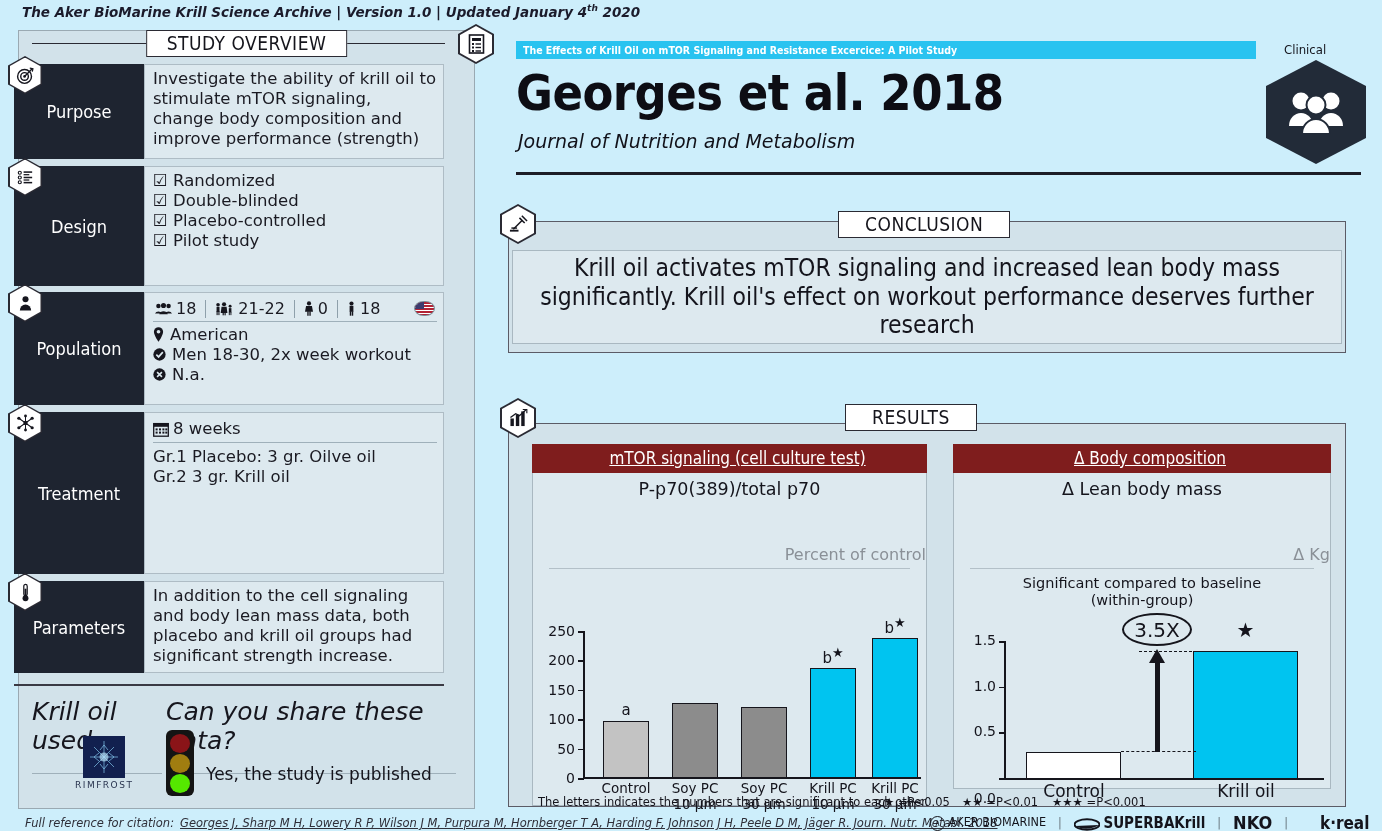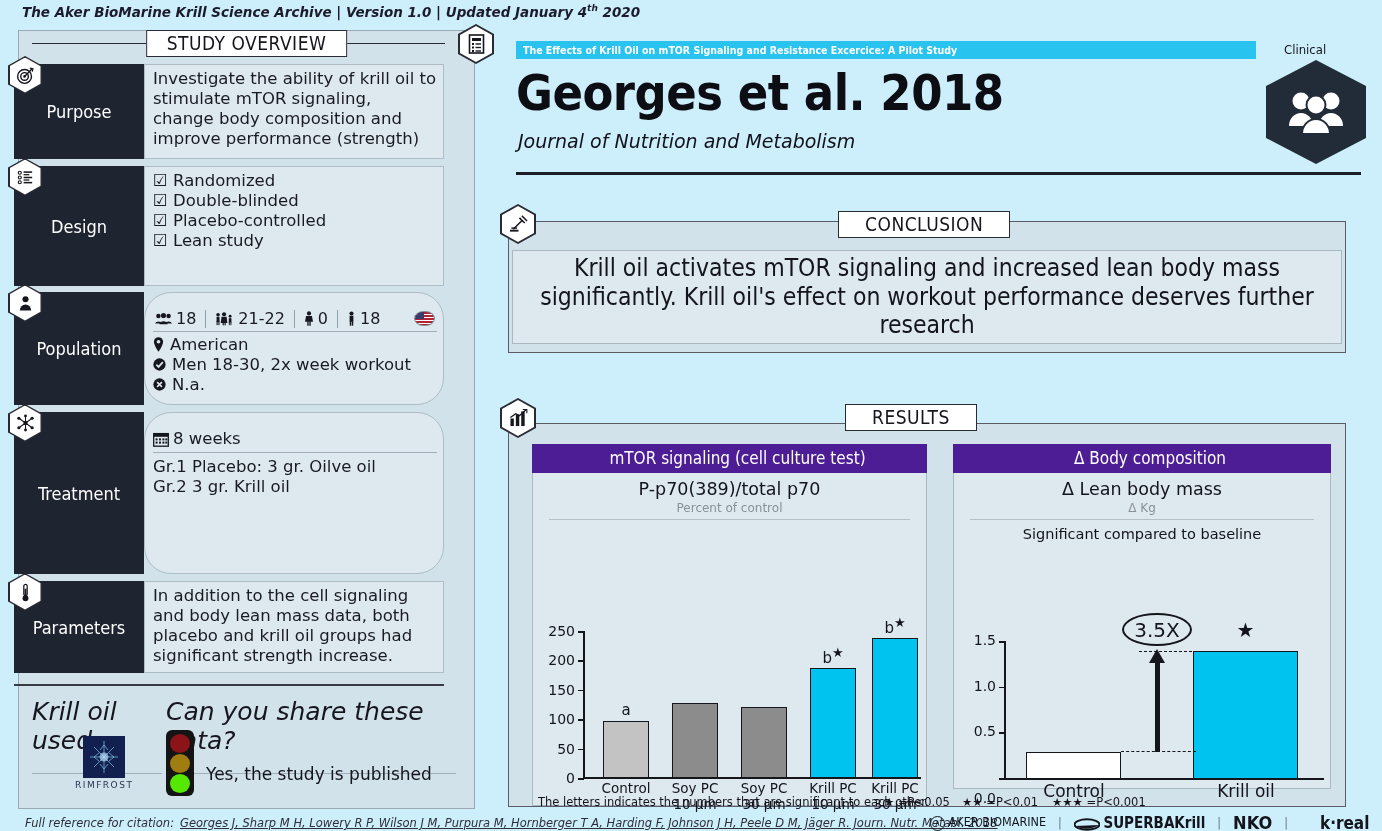--- a/index.html
+++ b/index.html
@@ -59,21 +59,21 @@
   .row-label .rowhex .inner{
     position:absolute; inset:1.5px; background:#fff;
     clip-path:polygon(50% 0%,100% 25%,100% 75%,50% 100%,0% 75%,0% 25%);
     display:flex; align-items:center; justify-content:center;
   }
   .row-body{
     flex:1; background:#dde9ef; border:1px solid #aebcc5;
     padding:4px 6px 4px 8px;
     font-size:16.5px; color:#1a1a22; line-height:1.22;
   }
-  .row-body.tight{ padding-top:16px;border-radius:27px; }
+  .row-body.tight{ padding-top:6px; }
 
   .check-line{ white-space:nowrap; }
   .pop-stats{
     display:flex; align-items:center; font-size:16px;
     border-bottom:1px solid #9fb0ba; padding-bottom:2px; margin-bottom:3px;
     position:relative;
   }
   .pop-stats .seg{ display:flex; align-items:center; gap:4px; padding:0 9px;}
   .pop-stats .seg:first-child{ padding-left:2px; }
   .divider{ width:1px; height:18px; background:#8ea0ab; }
@@ -167,30 +167,31 @@
     position:absolute; left:512px; top:250px; width:830px; height:94px;
     background:#dde9ef; border:1px solid #a9b8c1;
     display:flex; align-items:center; justify-content:center; text-align:center;
     font-size:24.5px; color:#14141c; line-height:1.18; padding:0 14px;
     font-family:"DejaVu Sans Condensed","DejaVu Sans",sans-serif;
   }
 
   
   .chart-card{ position:absolute; }
   .chart-head{
-    background:#4c1d95; color:#fff; text-align:center;
+    background:#7f1d1d; color:#fff; text-align:center;
     font-size:17px; padding:4px 0 5px 16px;
     font-family:"DejaVu Sans Condensed","DejaVu Sans",sans-serif;
+    text-decoration:underline;
   }
   .chart-body{
     background:#dde9ef; border:1px solid #a9b8c1; border-top:none;
     position:relative;
   }
   .chart-t1{ text-align:center; font-size:17.5px; color:#14141c; padding-top:6px; }
-  .chart-t2{ text-align:center; font-size:12px; color:#8a9097; padding:2px 0 4px 0; }
+  .chart-t2{ text-align:right; font-size:16px; color:#8a9097; padding:2px 0 4px 0;margin-top:44px; }
   .chart-rule{ height:1px; background:#b3c0c8; margin:0 16px; }
   .chart-note{ text-align:center; font-size:14.5px; color:#14141c; line-height:1.18; padding-top:6px;}
 
   .plot{ position:absolute; }
   .axis-line{ position:absolute; background:#15151c; }
   .tick{ position:absolute; background:#15151c; width:6px; height:1.6px; }
   .ylab{ position:absolute; font-size:14px; color:#14141c; text-align:right; }
   .bar{ position:absolute; border:1px solid #15151c; }
   .xlab{ position:absolute; font-size:13.5px; color:#14141c; text-align:center; line-height:1.15;}
   .siglab{ position:absolute; font-size:15px; color:#14141c; text-align:center; }
@@ -278,21 +279,21 @@
           <rect x="8" y="14.6" width="9" height="1.6" fill="#16161e"></rect>
         </svg>
       </div>
     </div>
     <span>Design</span>
   </div>
   <div class="row-body">
     <div class="check-line">☑ <span>Randomized</span></div>
     <div class="check-line">☑ <span>Double-blinded</span></div>
     <div class="check-line">☑ <span>Placebo-controlled</span></div>
-    <div class="check-line">☑ <span>Lean study</span></div>
+    <div class="check-line">☑ <span>Pilot study</span></div>
   </div>
 </div>
 
 <div class="row" style="top:292px; height:113px;">
   <div class="row-label">
     <div class="rowhex">
       <div class="outer"></div>
       <div class="inner">
         <svg width="17" height="18" viewBox="0 0 18 18">
           <circle cx="9" cy="5" r="3.2" fill="#16161e"></circle>
@@ -575,20 +576,21 @@
 </div>
 
 <div class="chart-card" style="left:953px; top:444px; width:378px; height:344px;">
   <div class="chart-head">Δ Body composition</div>
   <div class="chart-body" style="height:316px;">
     <div class="chart-t1">Δ Lean body mass</div>
     <div class="chart-t2">Δ Kg</div>
     <div class="chart-rule"></div>
     <div class="chart-note">
       <div>Significant compared to baseline</div>
+      <div>(within-group)</div>
     </div>
 
     <div class="plot" style="left:0;top:0;width:376px;height:316px;">
       <div class="axis-line" style="left:50px; top:168px; width:2px; height:139px;"></div>
       <div class="axis-line" style="left:50px; top:305px; width:320px; height:2px;"></div>
       <div class="tick" style="left:45px; top:168px;"></div>
       <div class="tick" style="left:45px; top:213.6px;"></div>
       <div class="tick" style="left:45px; top:259.3px;"></div>
       <div class="tick" style="left:45px; top:305px;"></div>
       <div class="ylab" style="left:2px; top:159px; width:40px;">1.5</div>

